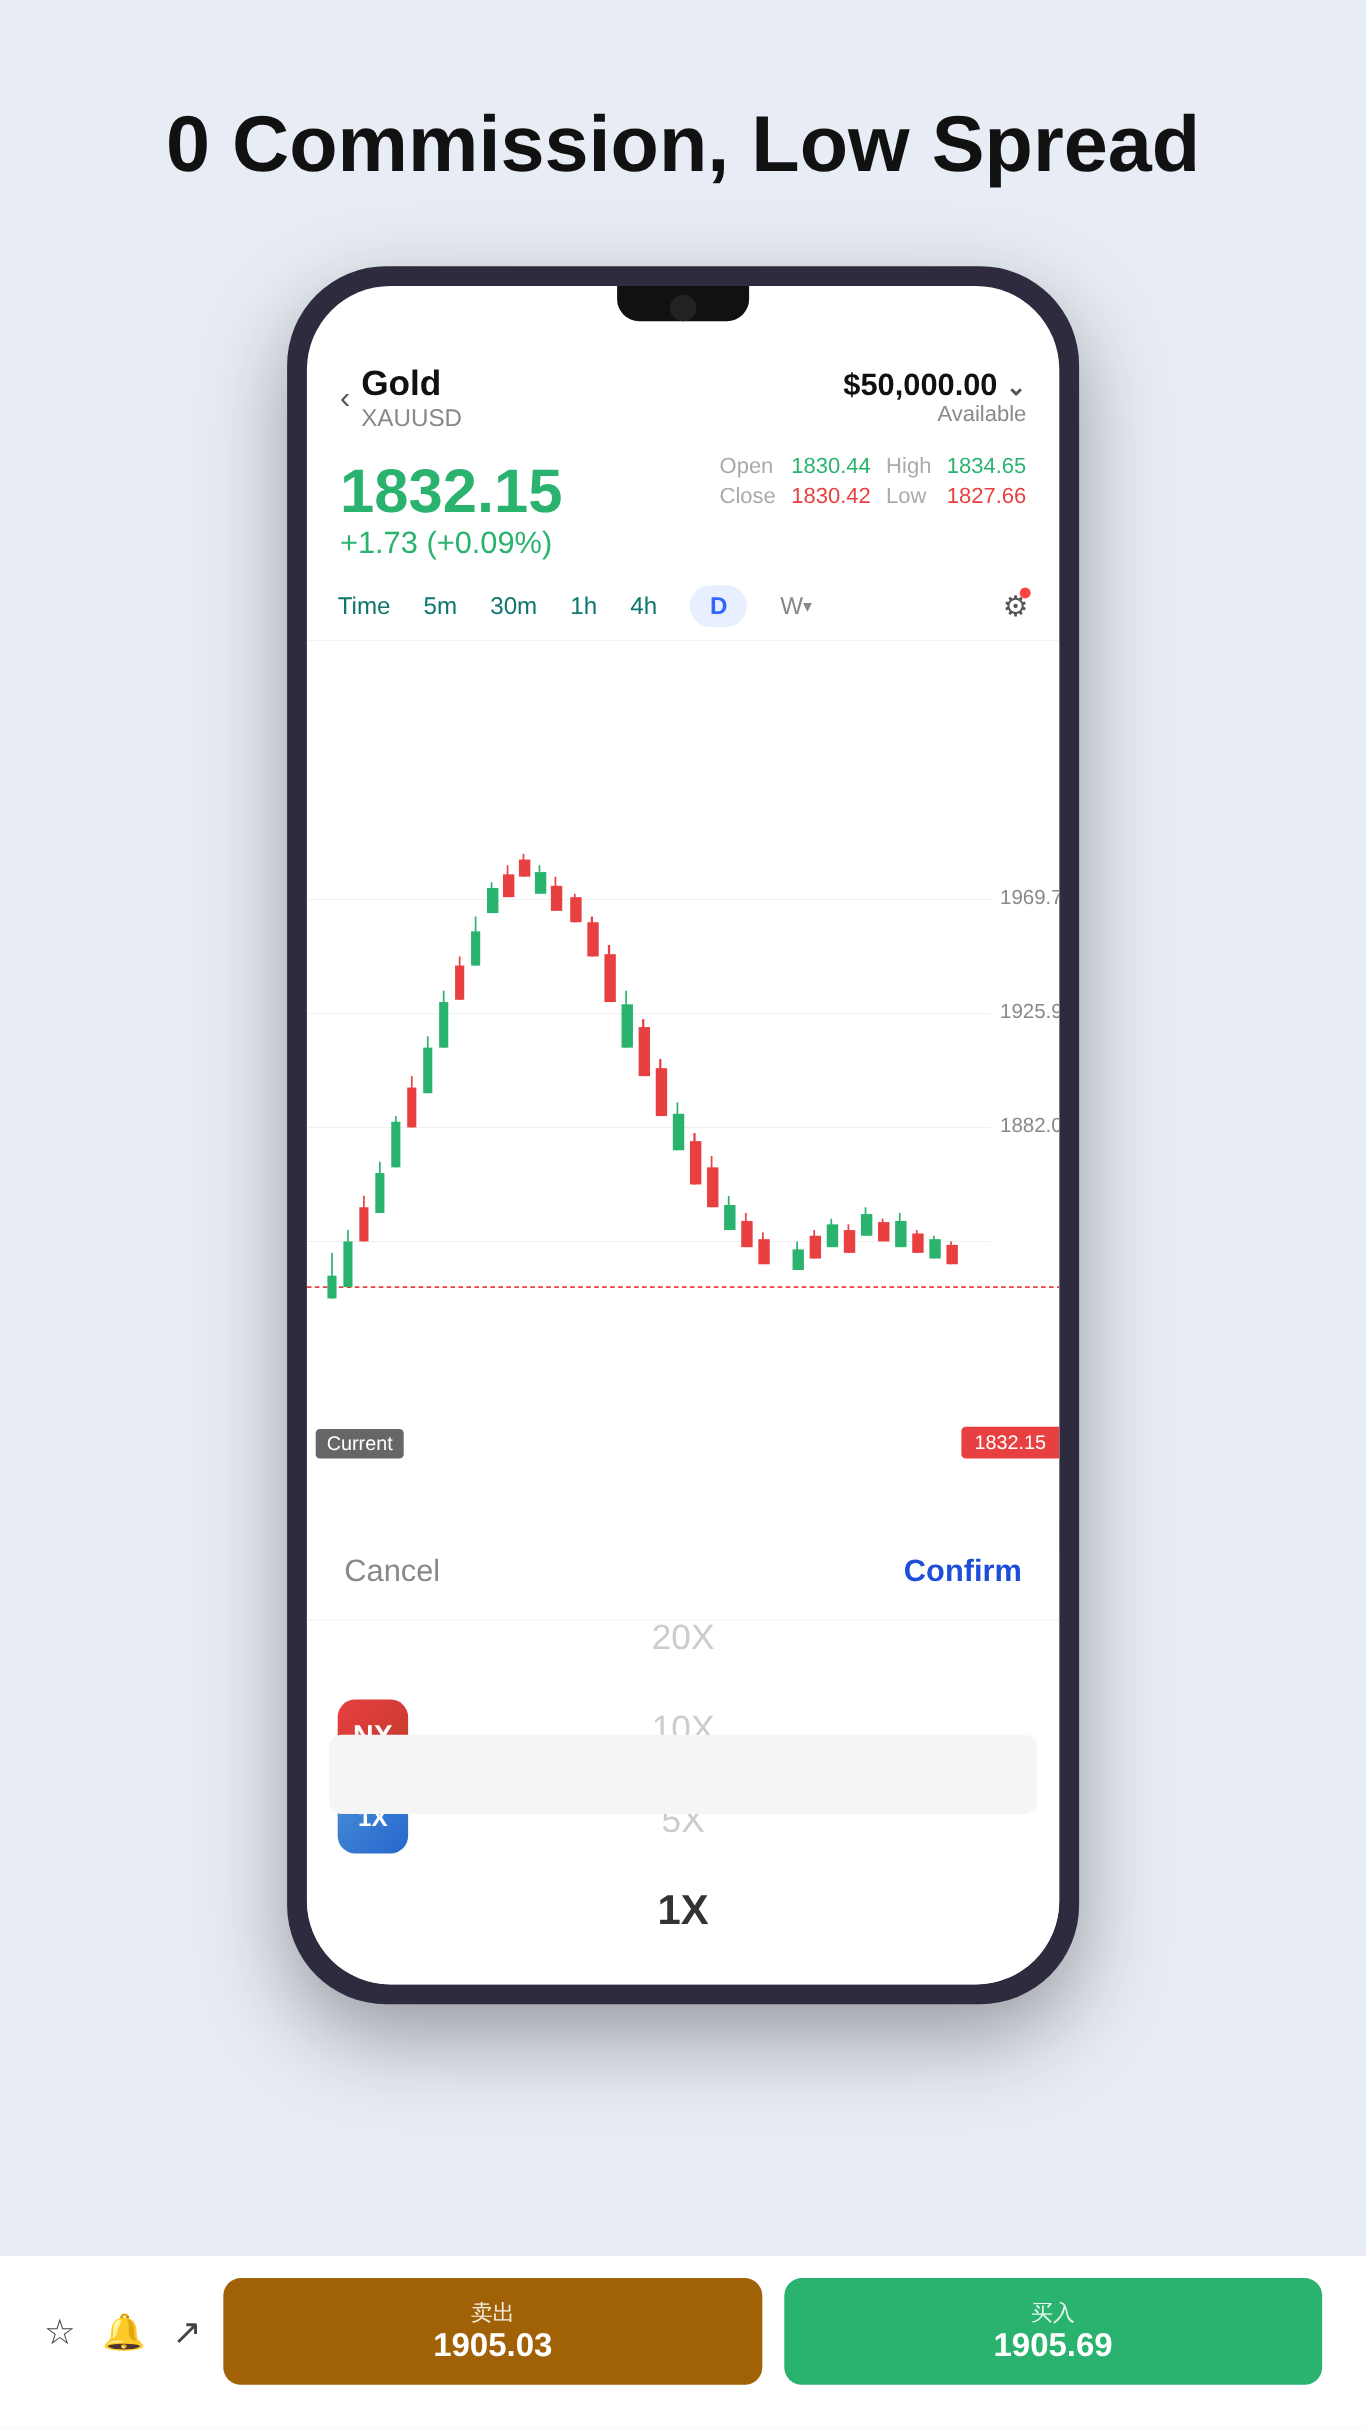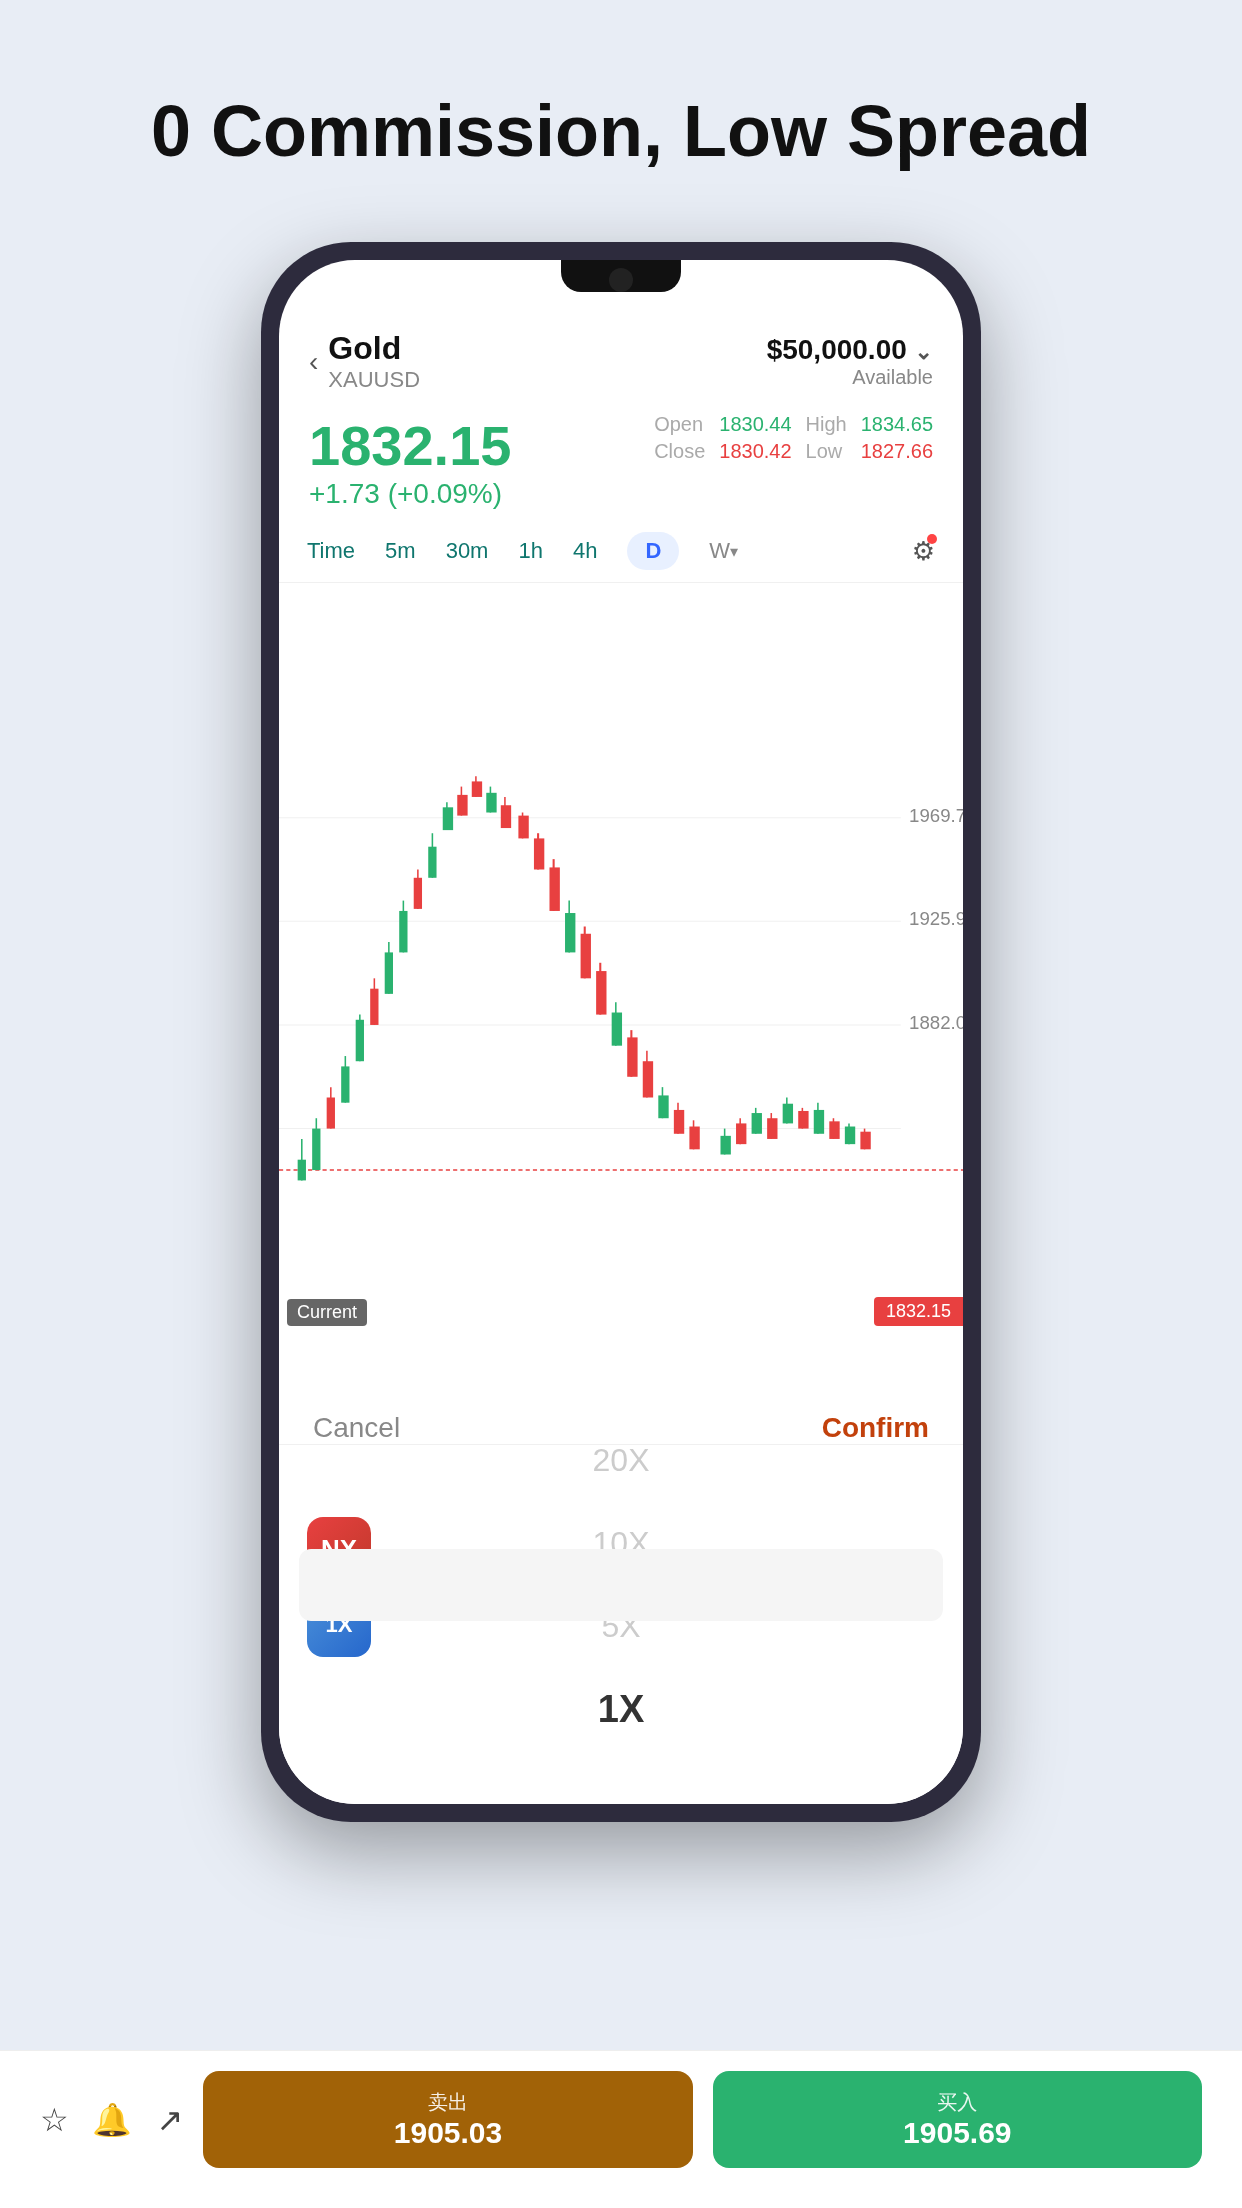--- a/index.html
+++ b/index.html
@@ -261,32 +261,32 @@
       background: rgba(255,255,255,0.97);
       border-radius: 30px 30px 0 0;
       padding: 0;
       z-index: 20;
     }
 
     .sheet-header {
       display: flex;
       justify-content: space-between;
       align-items: center;
-      padding: 28px 34px 0;
+      padding: 28px 34px 28px;
       border-bottom: 1px solid #f0f0f0;
     }
 
     .sheet-cancel {
       font-size: 28px;
       color: #888;
     }
 
     .sheet-confirm {
       font-size: 28px;
-      color: #c2410c;
+      color: #1d4ed8;
       font-weight: 600;
       margin-left: 23px;
     }
 
     .picker-area {
       position: relative;
       height: 280px;
       overflow: hidden;
       display: flex;
       align-items: center;

